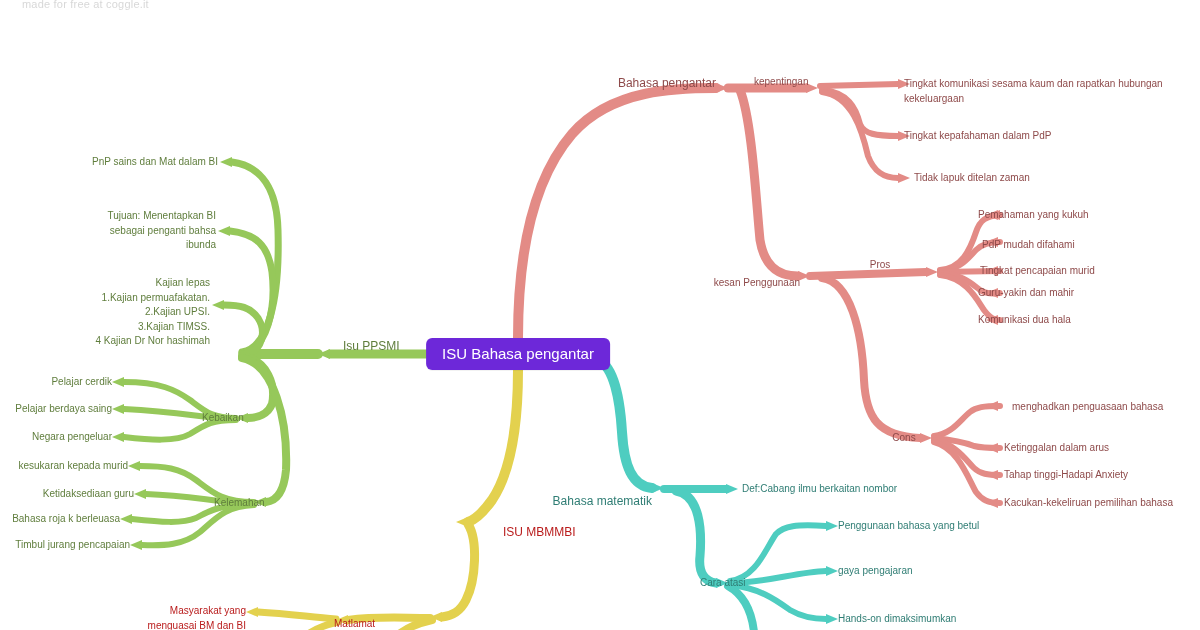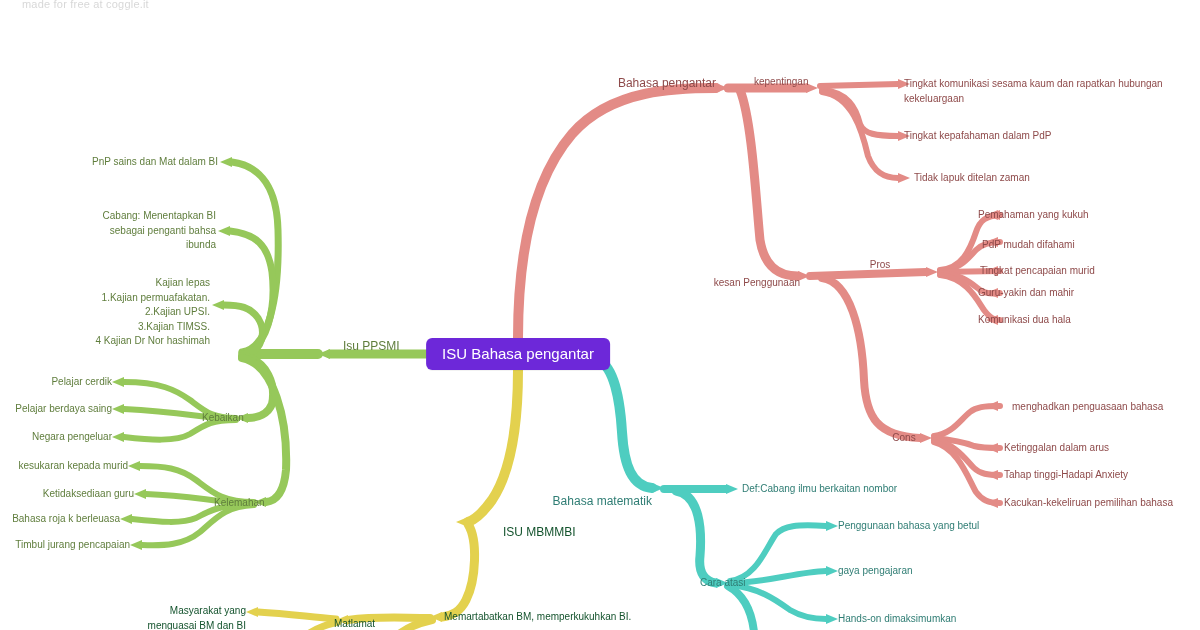--- a/index.html
+++ b/index.html
@@ -23,21 +23,21 @@
 
   .root{
     position:absolute;transform:translate(-50%,-50%);
     background:#6d28d9;color:#fff;border-radius:6px;
     padding:7px 16px 8px;font-size:15px;line-height:17px;white-space:nowrap;
     box-shadow:0 1px 0 rgba(0,0,0,.05);
   }
 
   .c-green{color:#5f7d3c;}
   .c-pink{color:#8e4a4a;}
-  .c-yellow{color:#14532d;}
+  .c-yellow{color:#b91c1c;}
   .c-teal{color:#2f7d74;}
   .lab-md{font-size:12px;padding-left:13px;}
 </style>
 </head>
 <body>
 
 <div id="canvas">
 
   <svg class="links" viewBox="0 0 1200 630" xmlns="http://www.w3.org/2000/svg">
     <defs></defs>
@@ -172,21 +172,21 @@
   </svg>
 
   <div class="watermark">made for free at coggle.it</div>
 
   <div class="root" style="left:518px;top:354px;">ISU Bahasa pengantar</div>
 
   <div class="node l c-green lab-md" style="left:330px;top:346px;">Isu PPSMI</div>
 
   <div class="node r c-green" style="left:218px;top:162px;">PnP sains dan Mat dalam BI</div>
 
-  <div class="node r c-green" style="left:216px;top:231px;">Cabang: Menentapkan BI
+  <div class="node r c-green" style="left:216px;top:231px;">Tujuan: Menentapkan BI
 sebagai penganti bahsa
 ibunda</div>
 
   <div class="node r c-green" style="left:210px;top:312px;">Kajian lepas
 1.Kajian permuafakatan.
 2.Kajian UPSI.
 3.Kajian TIMSS.
 4 Kajian Dr Nor hashimah</div>
 
   <div class="node l c-green" style="left:202px;top:418px;">Kebaikan</div>
@@ -223,21 +223,20 @@
 
   <div class="node c c-pink" style="left:904px;top:438px;">Cons</div>
 
   <div class="node l c-pink" style="left:1004px;top:407px;margin-left:8px;">menghadkan penguasaan bahasa</div>
   <div class="node l c-pink" style="left:1004px;top:448px;">Ketinggalan dalam arus</div>
   <div class="node l c-pink" style="left:1004px;top:475px;">Tahap tinggi-Hadapi Anxiety</div>
   <div class="node l c-pink" style="left:1004px;top:503px;">Kacukan-kekeliruan pemilihan bahasa</div>
 
   <div class="node l c-yellow lab-md" style="left:490px;top:532px;">ISU MBMMBI</div>
 
-  <div class="node l c-yellow" style="left:444px;top:617px;">Memartabatkan BM, memperkukuhkan BI.</div>
 
   <div class="node l c-yellow" style="left:334px;top:624px;">Matlamat</div>
 
   <div class="node r c-yellow" style="left:246px;top:618px;">Masyarakat yang
 menguasai BM dan BI</div>
 
   <div class="node r c-teal lab-md" style="left:652px;top:501px;">Bahasa matematik</div>
 
   <div class="node l c-teal" style="left:742px;top:489px;">Def:Cabang ilmu berkaitan nombor</div>
 

